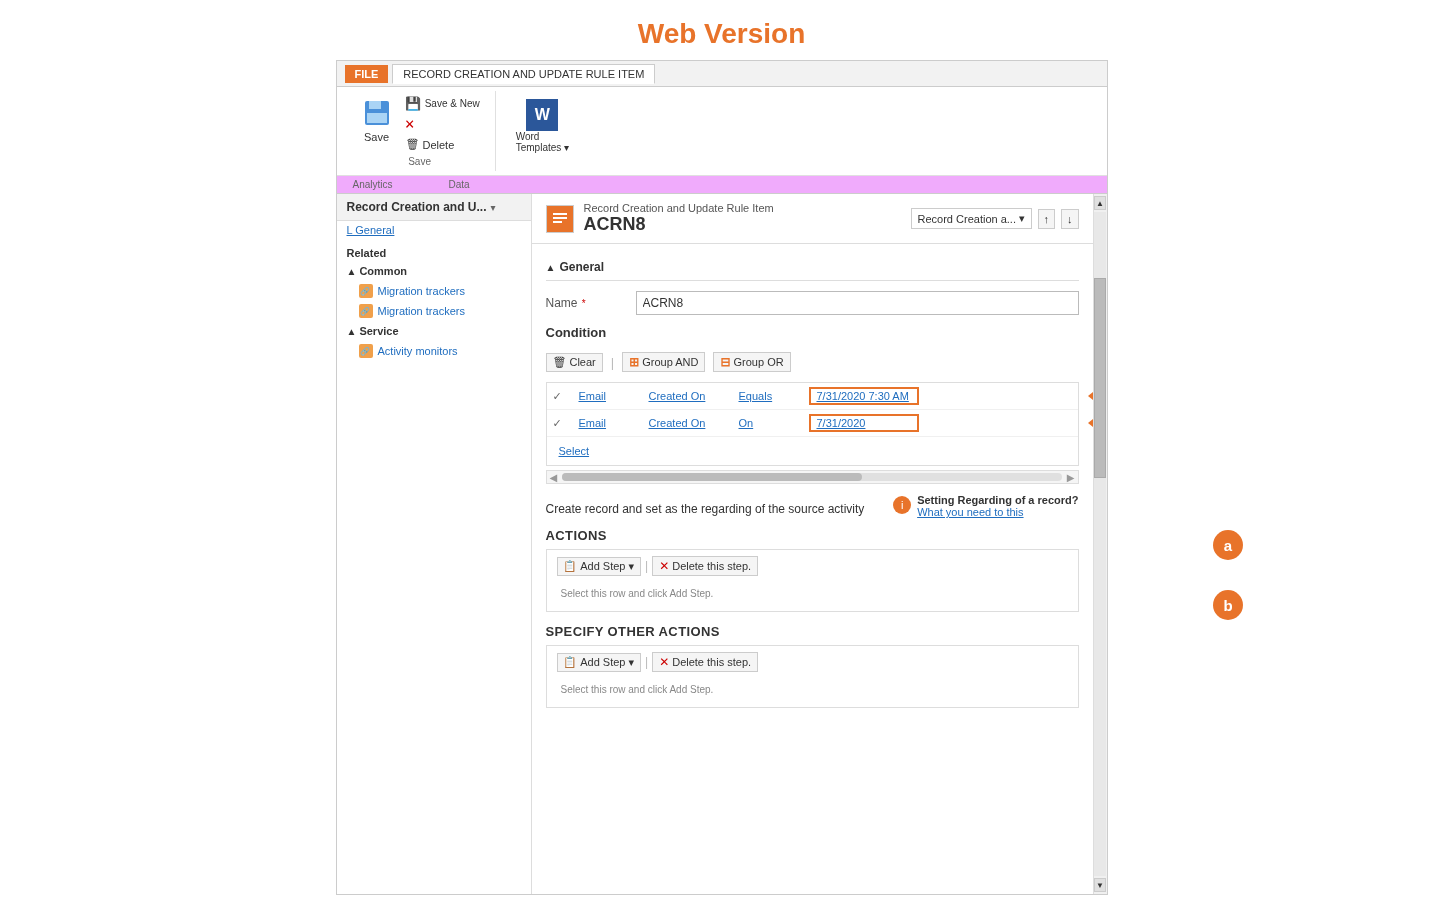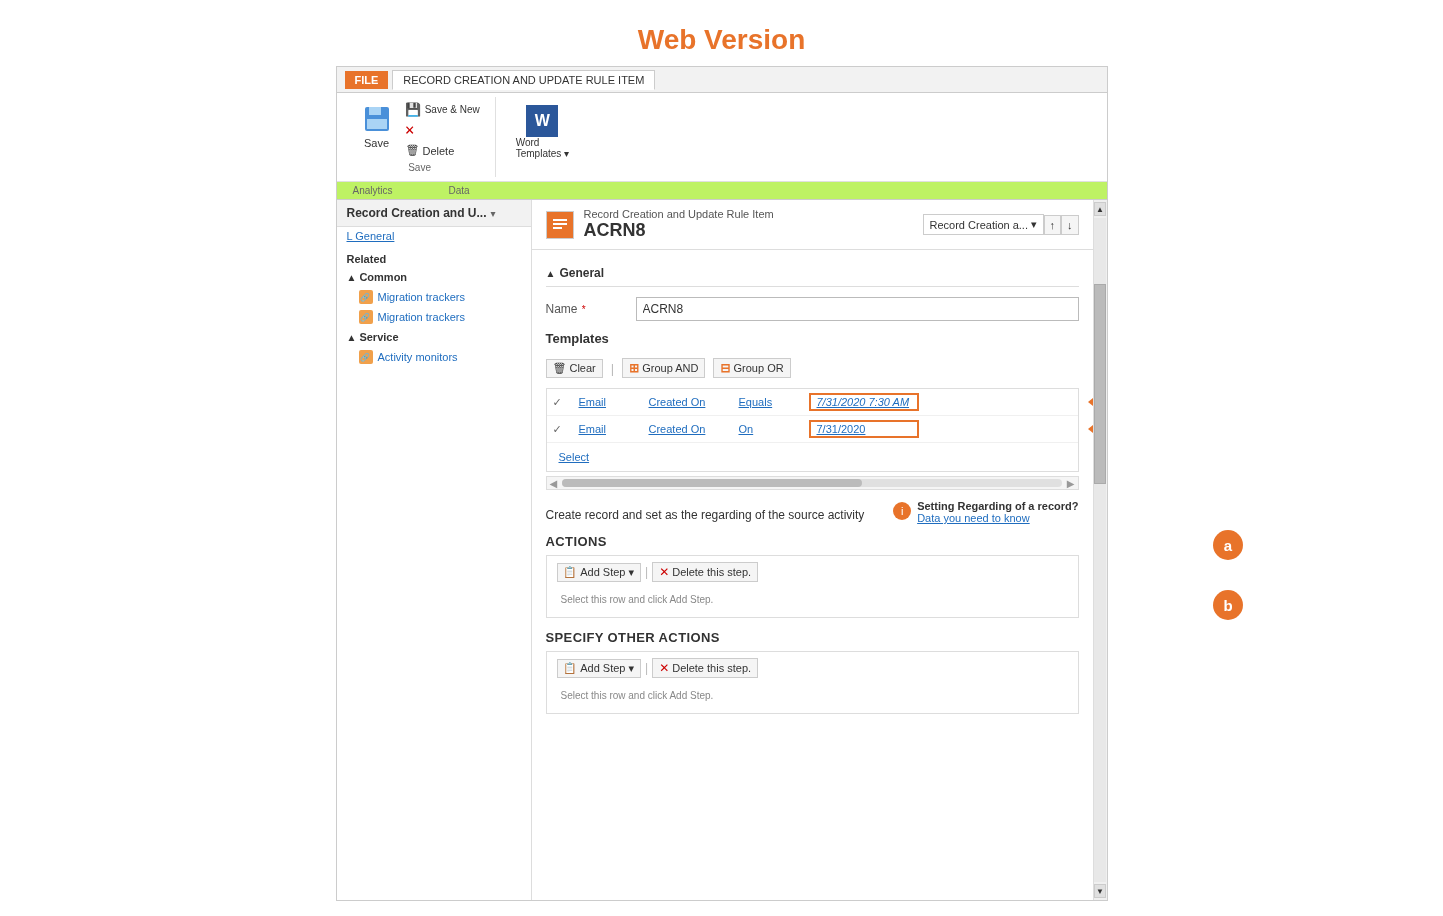--- a/index.html
+++ b/index.html
@@ -3,21 +3,21 @@
   <meta charset="utf-8">
   <style>
     * { box-sizing: border-box; margin: 0; padding: 0; }
     body { font-family: 'Segoe UI', Arial, sans-serif; font-size: 12px; background: #fff; color: #333; }
 
     .page-title {
       text-align: center;
       font-size: 28px;
       font-weight: bold;
       color: #e8732a;
-      padding: 24px 0 10px 0;
+      padding: 18px 0 10px 0;
     }
 
     .outer-container {
       width: 772px;
       margin: 0 auto;
       border: 1px solid #ccc;
       background: #fff;
     }
 
     
@@ -128,21 +128,21 @@
       align-items: center;
       justify-content: center;
       font-weight: bold;
       font-size: 16px;
     }
     .ribbon-section-labels {
       display: flex;
       gap: 40px;
       padding: 0 8px;
       border-top: 1px solid #e0e0e0;
-      background: #bef264;
+      background: #f0abfc;
       height: 18px;
       align-items: center;
     }
     .ribbon-section-label {
       font-size: 10px;
       color: #666;
       padding: 0 8px;
     }
 
     
@@ -257,20 +257,21 @@
       color: #555;
     }
     .form-title-main {
       font-size: 18px;
       font-weight: bold;
       color: #333;
     }
     .form-header-right {
       display: flex;
       align-items: center;
+      gap: 6px;
     }
     .form-nav-dropdown {
       border: 1px solid #ccc;
       padding: 3px 6px;
       font-size: 11px;
       color: #333;
       background: #fff;
       cursor: pointer;
       display: flex;
       align-items: center;
@@ -685,21 +686,21 @@
           </div>
 
           <div class="field-row">
             <span class="field-label">
               <span>Name</span>
               <span class="field-required"> *</span>
             </span>
             <input class="field-input" type="text" value="ACRN8" style="">
           </div>
 
-          <div class="condition-label">Templates</div>
+          <div class="condition-label">Condition</div>
 
           <div class="condition-toolbar">
             <div class="cond-btn">
               <span>🗑</span>
               <span>Clear</span>
             </div>
             <span class="cond-separator">|</span>
             <div class="cond-btn">
               <span style="font-size:12px; color:#e8732a; font-weight:bold;">⊞</span>
               <span>Group AND</span>
@@ -710,21 +711,21 @@
             </div>
           </div>
 
           <div class="condition-table">
 
             <div class="condition-row" style="position:relative;">
               <span class="cond-check">✓</span>
               <span class="cond-entity">Email</span>
               <span class="cond-field">Created On</span>
               <span class="cond-operator">Equals</span>
-              <span class="cond-value-box" style="border-color:#e8732a;font-style:italic;">7/31/2020 7:30 AM</span>
+              <span class="cond-value-box" style="border-color:#e8732a;">7/31/2020 7:30 AM</span>
 
               <span style="position:absolute; right:-80px; top:50%; transform:translateY(-50%); display:flex; align-items:center; gap:0;">
                 <svg width="70" height="18" viewBox="0 0 70 18">
                   <line x1="60" y1="9" x2="5" y2="9" stroke="#e8732a" stroke-width="2"></line>
                   <polygon points="5,5 0,9 5,13" fill="#e8732a"></polygon>
                 </svg>
               </span>
             </div>
 
             <div class="condition-row" style="position:relative;">
@@ -753,21 +754,21 @@
             </div>
             <div style="font-size:10px; padding:0 3px; color:#999; cursor:pointer;">▶</div>
           </div>
 
           <div style="display:flex; align-items:flex-start; justify-content:space-between; margin: 10px 0 6px 0;">
             <div class="create-record-text">Create record and set as the regarding of the source activity</div>
             <div class="info-setting">
               <div class="info-icon">i</div>
               <div class="info-text-block">
                 <div class="info-text-main">Setting Regarding of a record?</div>
-                <div class="info-text-link">Data you need to know</div>
+                <div class="info-text-link">What you need to this</div>
               </div>
             </div>
           </div>
 
           <div class="actions-label">ACTIONS</div>
           <div class="action-box">
             <div class="action-toolbar">
               <div class="action-btn">
                 <span>📋</span>
                 <span>Add Step</span>

